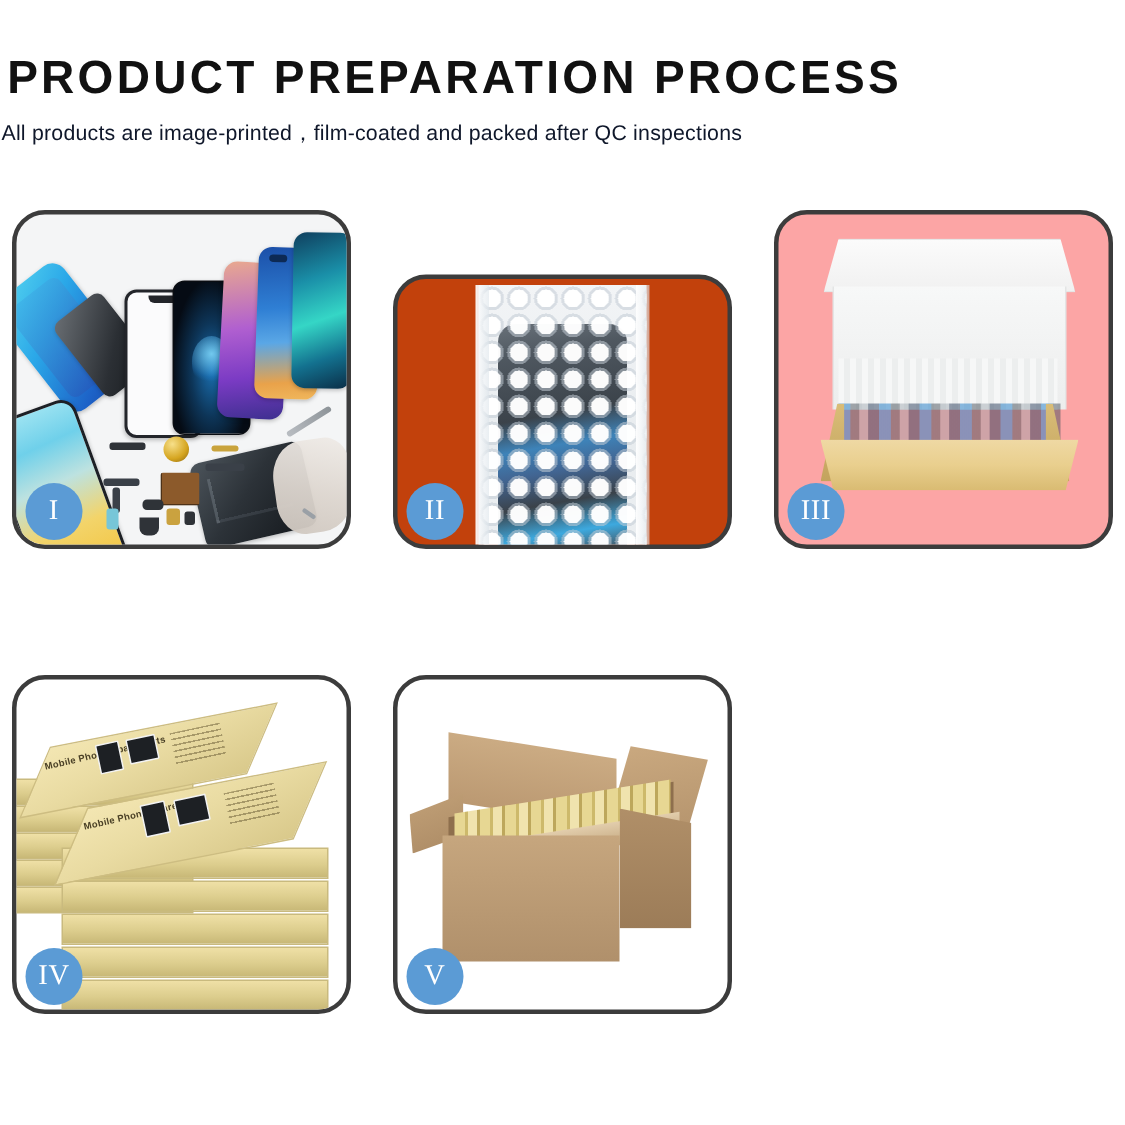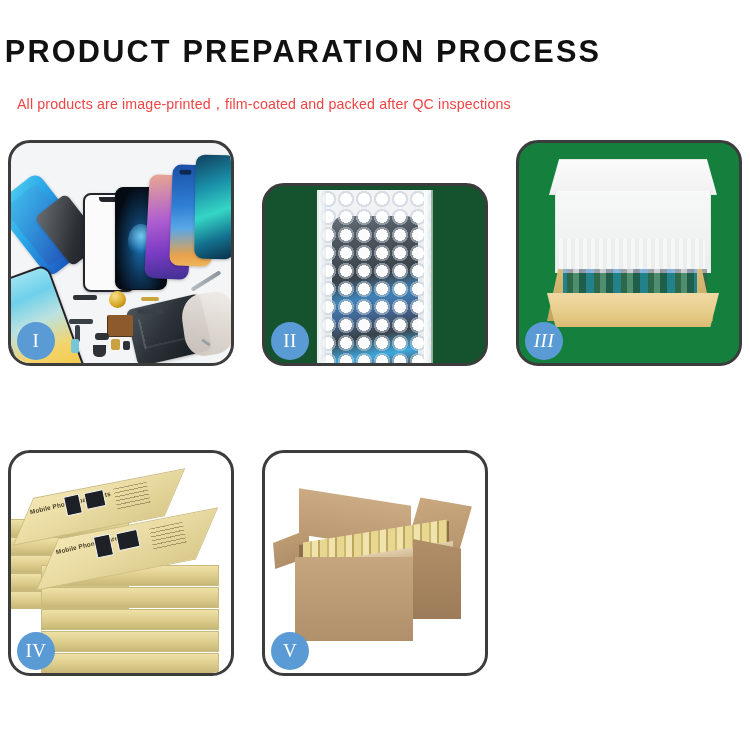--- a/index.html
+++ b/index.html
@@ -28,25 +28,25 @@
     padding-top: 36px;
     font-size: 31px;
     font-weight: 700;
     letter-spacing: 2.2px;
     color: #111111;
     line-height: 1.05;
     white-space: nowrap;
     transform: scaleX(0.99);
   }
   .subtitle {
-    margin: 16px;
+    margin: 0;
     padding-top: 10px;
     font-size: 14.2px;
     font-weight: 400;
-    color: #ef4444;
+    color: #0f172a;
     letter-spacing: 0.15px;
     white-space: nowrap;
   }
 
   
   .grid {
     position: absolute;
     left: 8px;
     top: 140px;
     width: 734px;
@@ -204,21 +204,21 @@
   }
   .tweezer {
     position: absolute;
     right: 8px; top: 136px; width: 34px; height: 4px;
     background: linear-gradient(90deg,#b9bdc2,#8d9398);
     transform: rotate(-32deg);
     border-radius: 2px;
   }
 
   
-  .p2 { background: #14532d; margin-top: 43px; }
+  .p2 { background: #c2410c; margin-top: 43px; }
   .bw-sheet {
     position: absolute;
     left: 50%; top: 4px; transform: translateX(-50%);
     width: 112px; height: 214px;
     background: linear-gradient(180deg,#f2f4f6,#e8ecef 50%,#eef1f3);
   }
   .bw-phone {
     position: absolute;
     left: 50%; top: 30px; transform: translateX(-50%);
     width: 86px; height: 160px;
@@ -247,21 +247,21 @@
         rgba(120,140,160,.35) 5.5px 8px, transparent 8px);
     background-size: 18px 18px;
   }
   .bw-edge {
     position: absolute;
     top: 4px; width: 9px; height: 214px;
     background: linear-gradient(90deg, rgba(255,255,255,.95), rgba(220,228,234,.6));
   }
 
   
-  .p3 { background: #15803d; font-style: italic; }
+  .p3 { background: #fca5a5; }
   .m-lid {
     position: absolute;
     left: 30px; top: 16px; width: 166px; height: 34px;
     background: linear-gradient(180deg,#fbfbfb,#f1f1f1);
     border: 1px solid #e6e6e6;
     clip-path: polygon(6% 0, 94% 0, 100% 100%, 0 100%);
   }
   .m-back {
     position: absolute;
     left: 36px; top: 48px; width: 154px; height: 82px;

